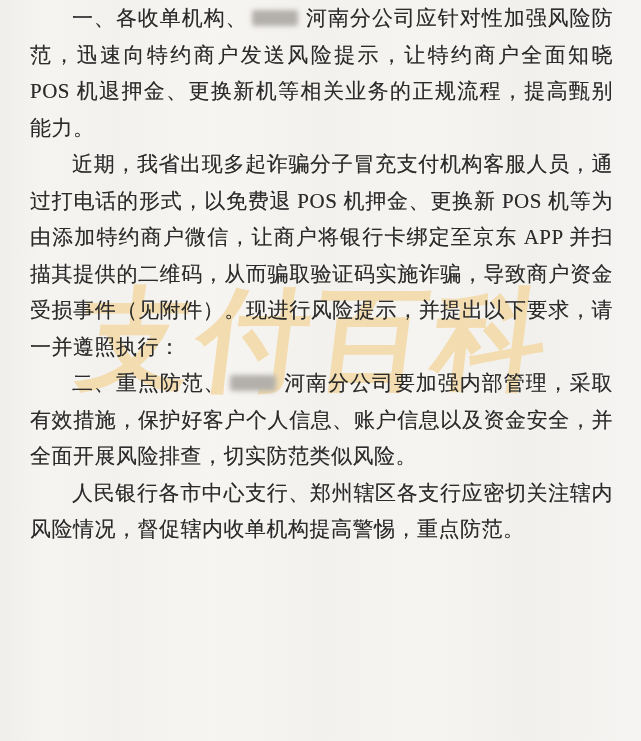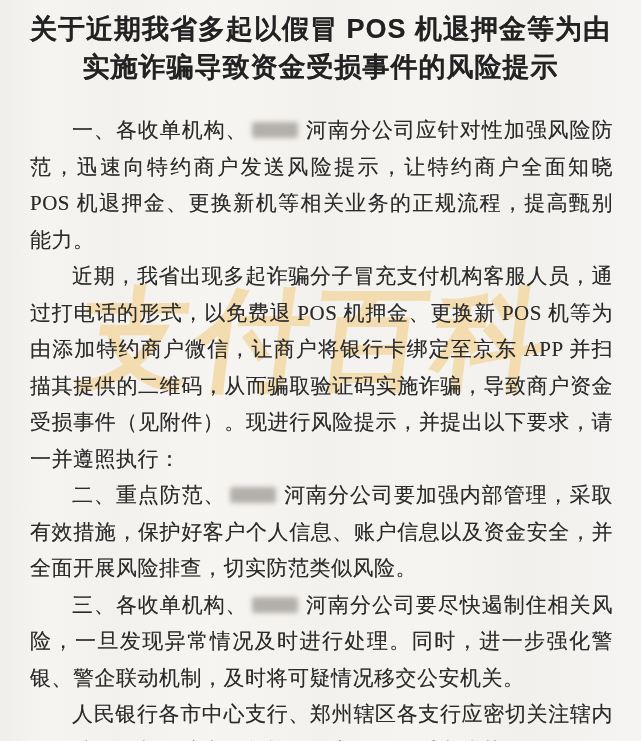--- a/index.html
+++ b/index.html
@@ -73,37 +73,30 @@
     filter: blur(2.6px);
   }
 </style>
 </head>
 <body>
 
 <div class="page">
 
   <div class="watermark">支付百科</div>
 
-  <h1 class="title">
-    <span class="title-line">关于近期我省多起以假冒 POS 机退押金等为由</span>
-    <span class="title-line">实施诈骗导致资金受损事件的风险提示</span>
-  </h1>
 
   <div class="doc-body">
 
     <p>
       <span>一、各收单机构、</span><span class="redaction"></span><span>河南分公司应针对性加强风险防范，迅速向特约商户发送风险提示，让特约商户全面知晓 POS 机退押金、更换新机等相关业务的正规流程，提高甄别能力。</span>
     </p>
 
     <p>近期，我省出现多起诈骗分子冒充支付机构客服人员，通过打电话的形式，以免费退 POS 机押金、更换新 POS 机等为由添加特约商户微信，让商户将银行卡绑定至京东 APP 并扫描其提供的二维码，从而骗取验证码实施诈骗，导致商户资金受损事件（见附件）。现进行风险提示，并提出以下要求，请一并遵照执行：</p>
 
     <p>
       <span>二、重点防范、</span><span class="redaction"></span><span>河南分公司要加强内部管理，采取有效措施，保护好客户个人信息、账户信息以及资金安全，并全面开展风险排查，切实防范类似风险。</span>
     </p>
 
-    <p>
-      <span>三、各收单机构、</span><span class="redaction"></span><span>河南分公司要尽快遏制住相关风险，一旦发现异常情况及时进行处理。同时，进一步强化警银、警企联动机制，及时将可疑情况移交公安机关。</span>
-    </p>
 
     <p>人民银行各市中心支行、郑州辖区各支行应密切关注辖内风险情况，督促辖内收单机构提高警惕，重点防范。</p>
 
   </div>
 </div>
 
 </body></html>

